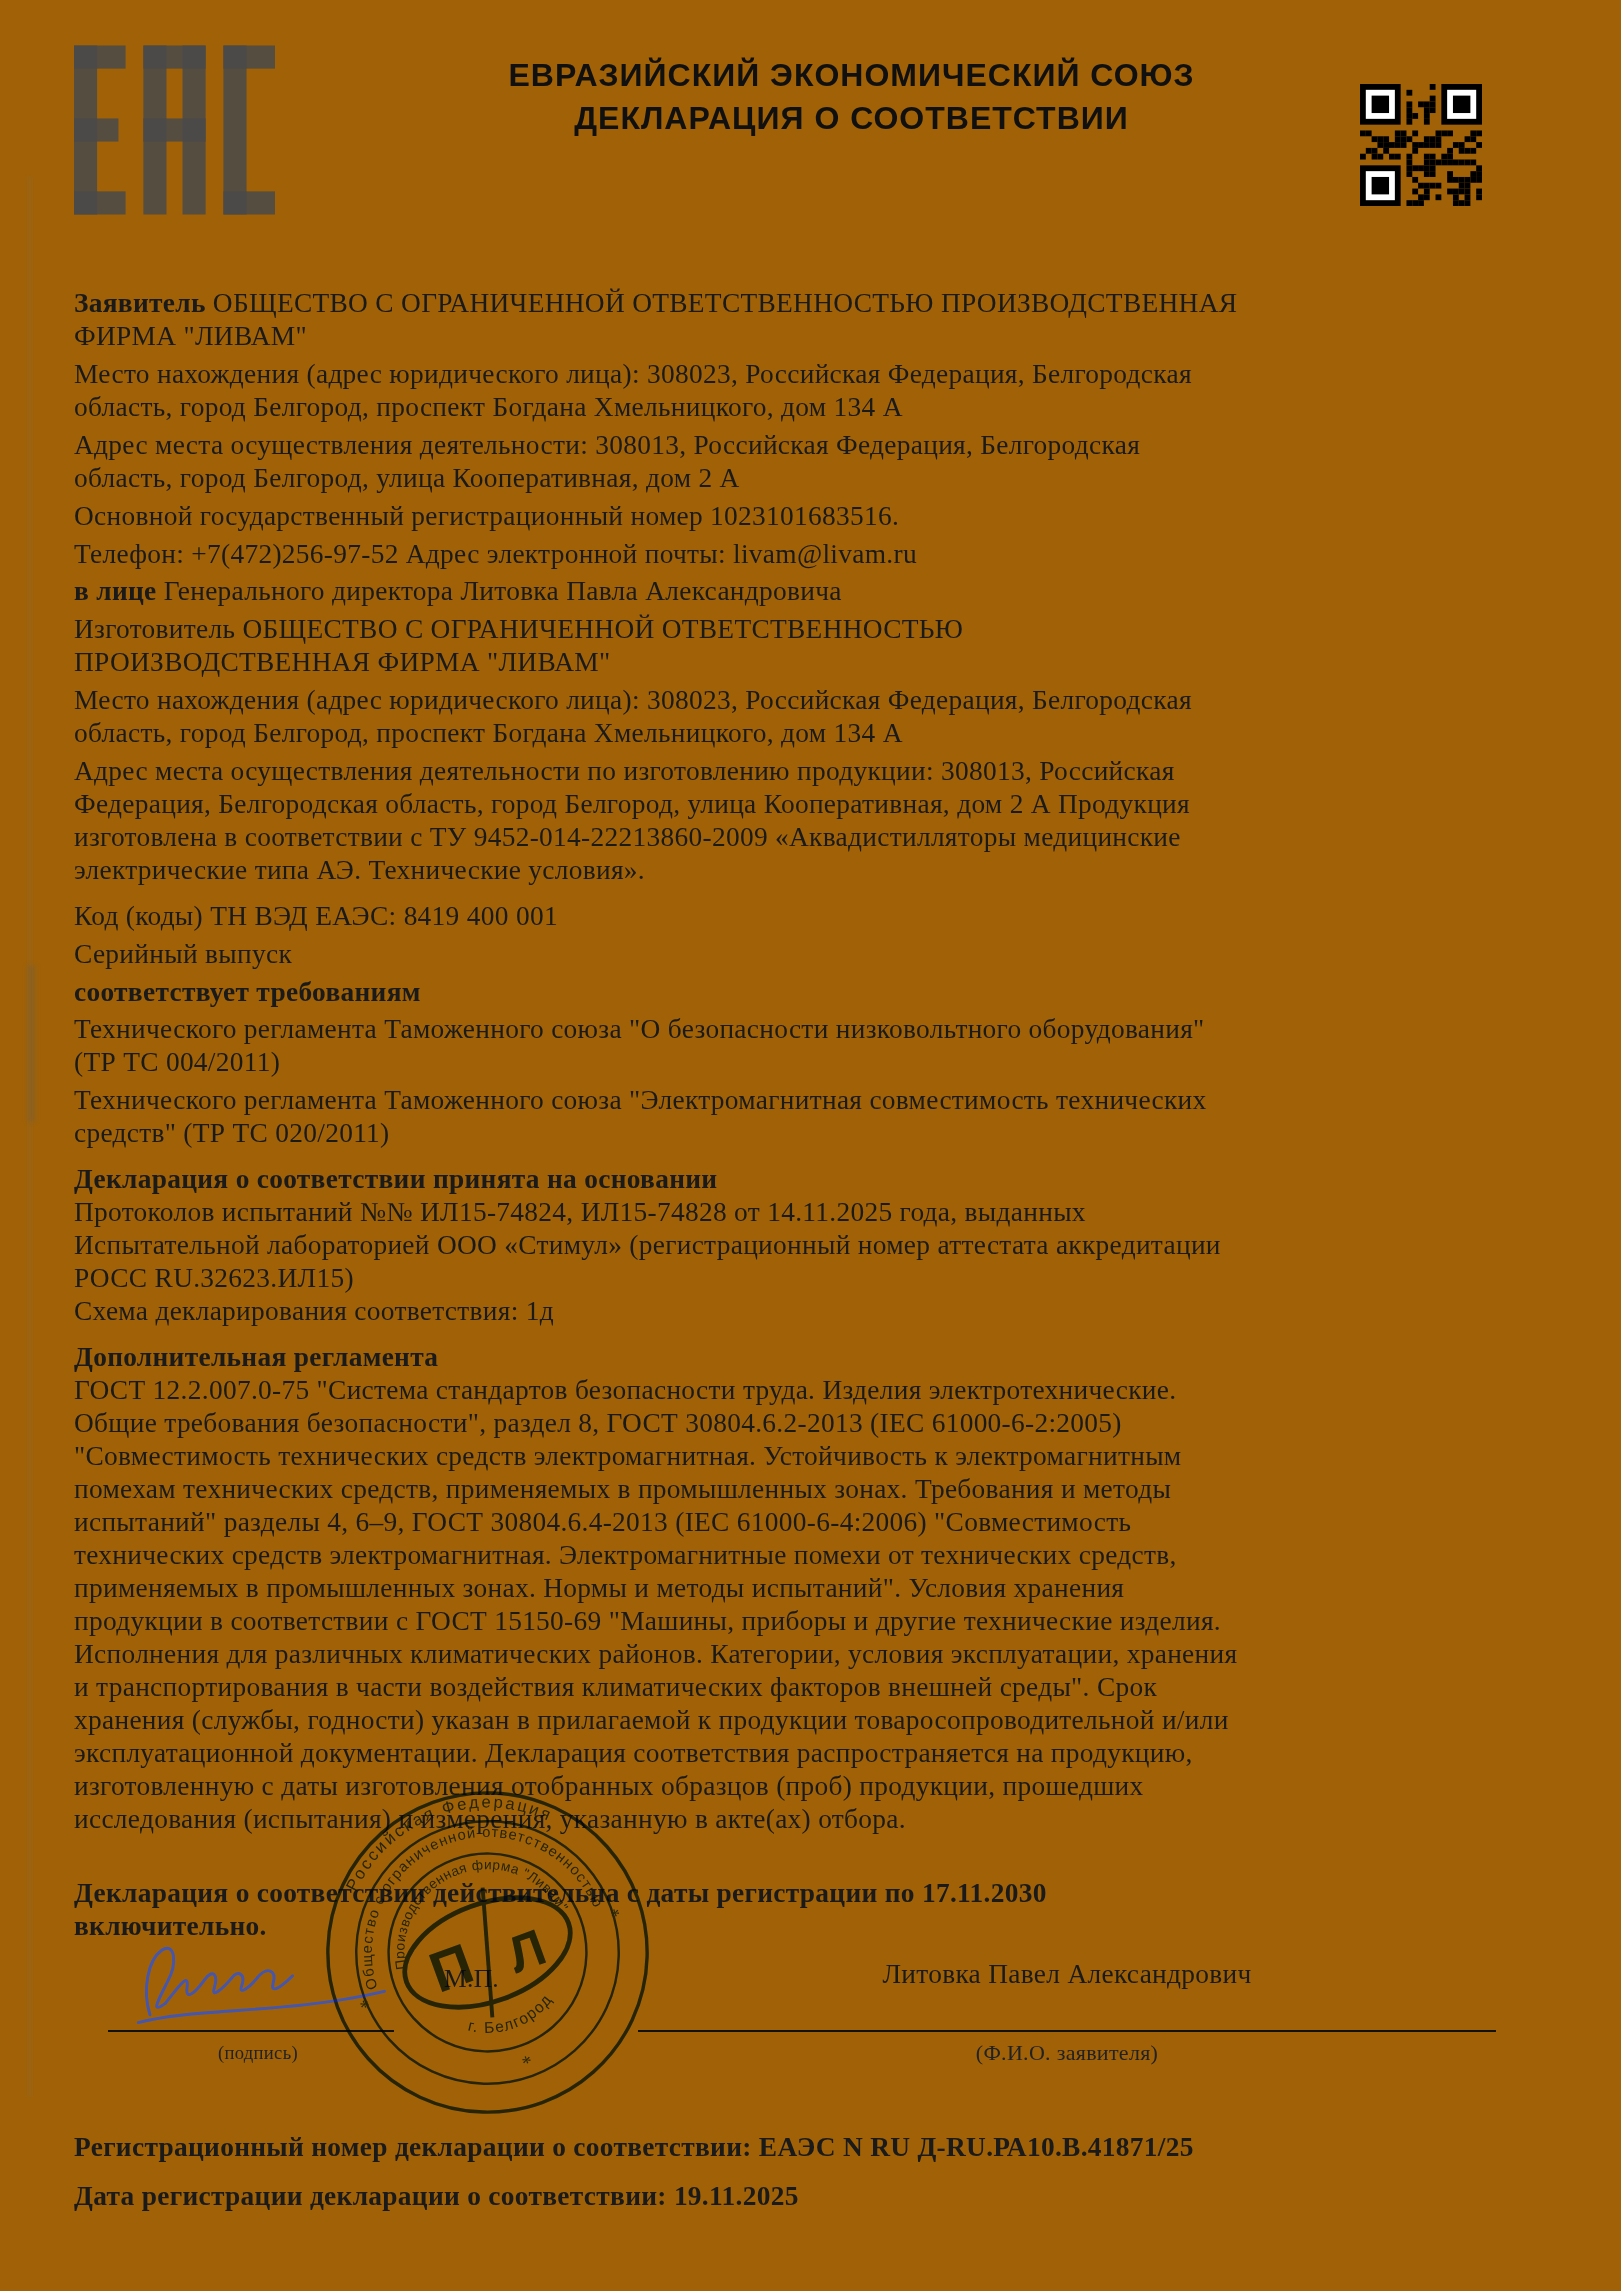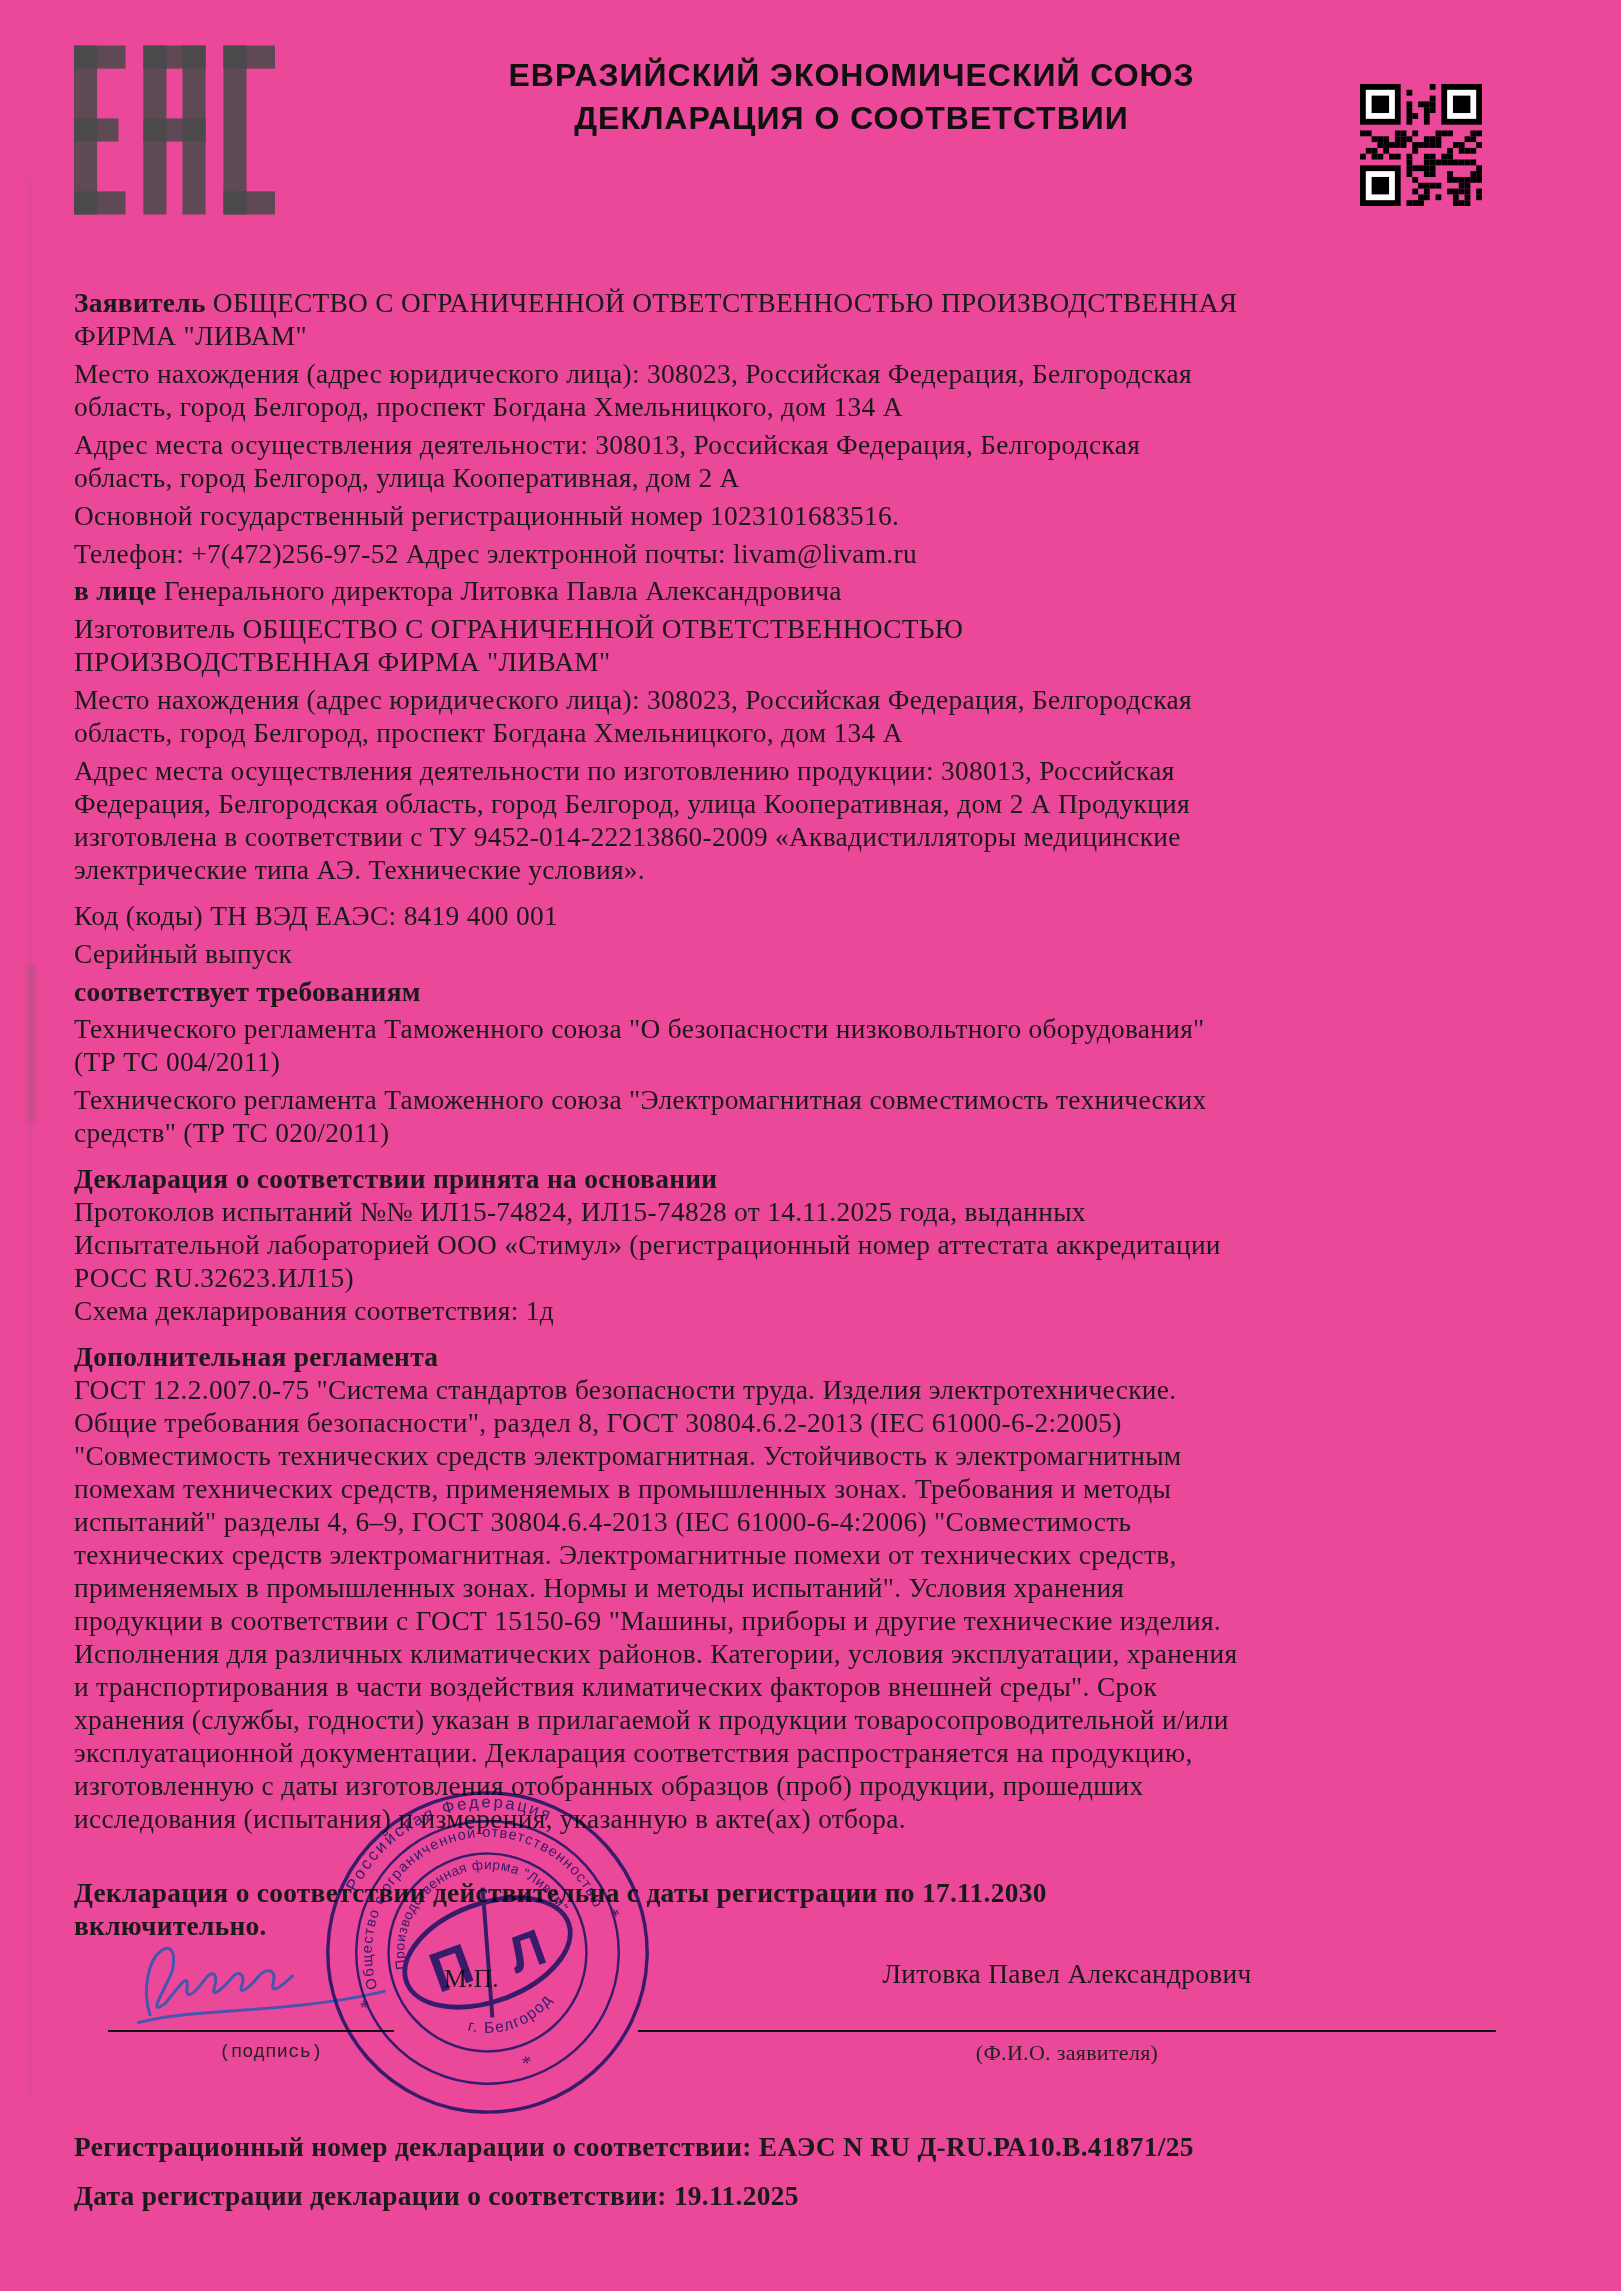--- a/index.html
+++ b/index.html
@@ -1,20 +1,20 @@
 <!DOCTYPE html>
 <html lang="ru"><head>
 <meta charset="utf-8">
 <style>
   html,body{margin:0;padding:0;background:#888;}
   .page{
     position:relative;
     width:1621px;height:2292px;
     margin:0 auto;
-    background:#ec4899;
+    background:#a16207;
     overflow:hidden;
     font-family:"Liberation Serif", serif;
     color:#1a1a1a;
   }
   
   .scan-streak{position:absolute;left:26.5px;top:176px;width:6.9px;height:1921px;
     background:rgba(110,110,110,0.09);filter:blur(1px);}
   .scan-streak2{position:absolute;left:27.4px;top:965px;width:8.8px;height:157px;
     background:rgba(90,90,90,0.22);filter:blur(2px);}
 
@@ -33,22 +33,22 @@
   .body p{margin:0;}
   .g6{margin-top:4.9px !important;}
   .g14{margin-top:12.7px !important;}
   .b{font-weight:bold;}
   .validity{margin-top:41px !important;font-weight:bold;}
 
   
   .sig-area{position:relative;height:149px;margin-top:13.7px;}
   .sig-svg{position:absolute;left:54px;top:-35px;}
   .sig-line-left{position:absolute;left:34px;top:74px;width:286px;border-bottom:2px solid #111;}
-  .sig-caption{position:absolute;left:99px;top:80px;width:196px;text-align:center;
-    font-size:18.6px;color:#222;font-family:Liberation Mono, monospace;}
+  .sig-caption{position:absolute;left:86px;top:80px;width:196px;text-align:center;
+    font-size:18.6px;color:#222;}
   .mp-label{position:absolute;left:370px;top:5.9px;font-size:25.5px;}
   .declarant-name{position:absolute;left:564px;top:2px;width:858px;text-align:center;font-size:27.4px;}
   .sig-line-right{position:absolute;left:564px;top:74px;width:858px;border-bottom:2px solid #111;}
   .declarant-caption{position:absolute;left:564px;top:80px;width:858px;text-align:center;
     font-size:22px;color:#222;}
 
   .footer-line{font-weight:bold;font-size:27.4px;}
   .reg-number{margin-top:25.5px !important;}
   .reg-date{margin-top:15.7px !important;}
 

